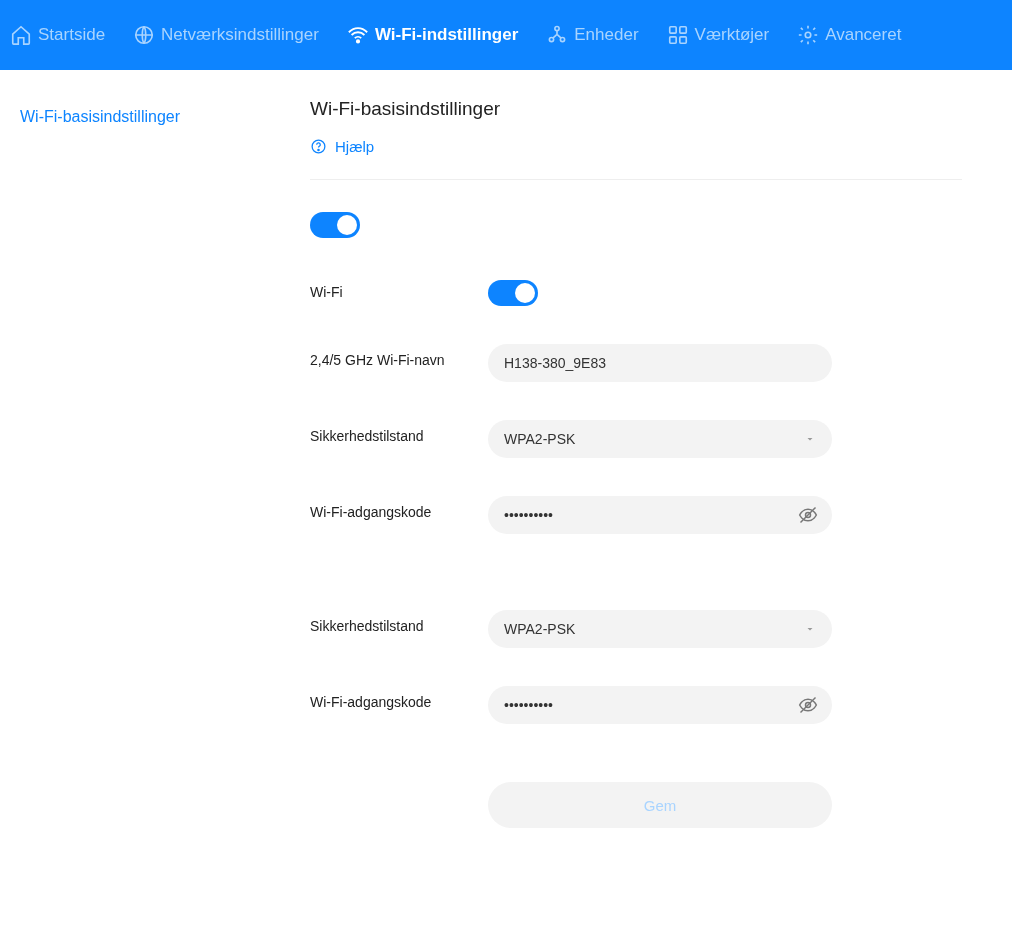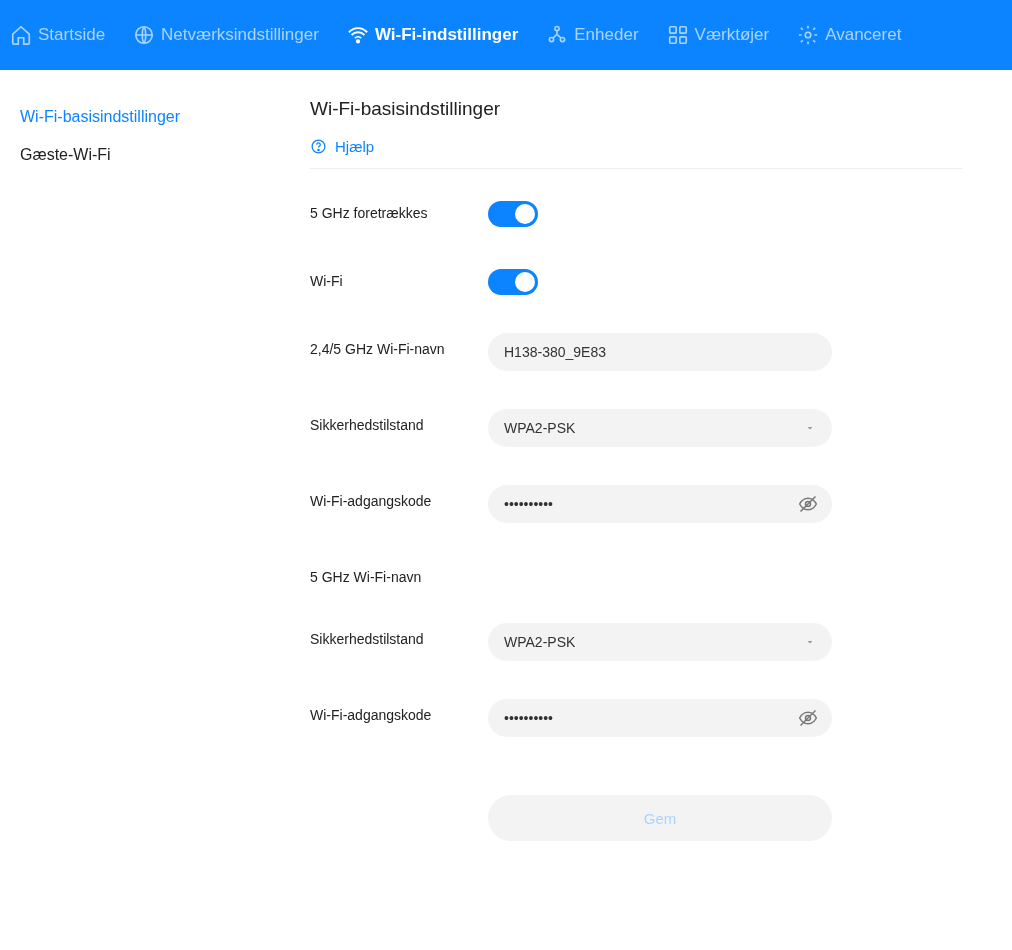--- a/index.html
+++ b/index.html
@@ -56,21 +56,21 @@
     margin-bottom: 18px;
     font-weight: 500;
   }
   .help-link {
     display: flex;
     align-items: flex-end;
     gap: 8px;
     color: #0d84ff;
     font-size: 15px;
     cursor: pointer;
-    padding-bottom: 13px;
+    padding-bottom: 24px;
     border-bottom: 1px solid #eee;
     margin-bottom: 28px;
   }
   .help-link svg { width: 17px; height: 17px; }
   .form-row {
     display: flex;
     align-items: flex-start;
     margin-bottom: 38px;
   }
   .form-label {
@@ -198,38 +198,34 @@
     <span>Avanceret</span>
   </div>
 </div>
 
 <div class="main">
 
   <div class="sidebar">
     <div class="sidebar-item active">
       <span>Wi-Fi-basisindstillinger</span>
     </div>
-    <div class="sidebar-item">
-      <span>Gæste-Wi-Fi</span>
-    </div>
   </div>
 
   <div class="content">
     <div class="page-title">Wi-Fi-basisindstillinger</div>
     <div class="help-link">
       <svg viewBox="0 0 24 24" fill="none" stroke="#0d84ff" stroke-width="1.8">
           <circle cx="12" cy="12" r="9"></circle>
           <path d="M9.5 9.5a2.5 2.5 0 1 1 3.5 2.3c-.8.4-1 1-1 1.7"></path>
           <circle cx="12" cy="17" r="0.9" fill="#0d84ff"></circle>
         </svg>
       <span>Hjælp</span>
     </div>
 
     <div class="form-row">
-      <div class="form-label">5 GHz foretrækkes</div>
       <div class="form-control">
         <div class="toggle"></div>
       </div>
     </div>
 
     <div class="form-row">
       <div class="form-label">Wi-Fi</div>
       <div class="form-control">
         <div class="toggle"></div>
       </div>
@@ -262,21 +258,20 @@
           <svg class="eye" width="20" height="20" viewBox="0 0 24 24" fill="none" stroke="#777" stroke-width="1.8">
               <path d="M2 12s3.5-7 10-7 10 7 10 7-3.5 7-10 7-10-7-10-7z"></path>
               <circle cx="12" cy="12" r="3"></circle>
               <line x1="3" y1="21" x2="21" y2="3"></line>
             </svg>
         </div>
       </div>
     </div>
 
     <div class="form-row">
-      <div class="form-label">5 GHz Wi-Fi-navn</div>
     </div>
 
     <div class="form-row">
       <div class="form-label">Sikkerhedstilstand</div>
       <div class="form-control">
         <div class="select-wrap">
           <input class="select-input" type="text" readonly="" value="WPA2-PSK" style="">
           <svg class="chevron" width="12" height="12" viewBox="0 0 24 24" fill="#999">
               <path d="M7 10l5 5 5-5z"></path>
             </svg>

